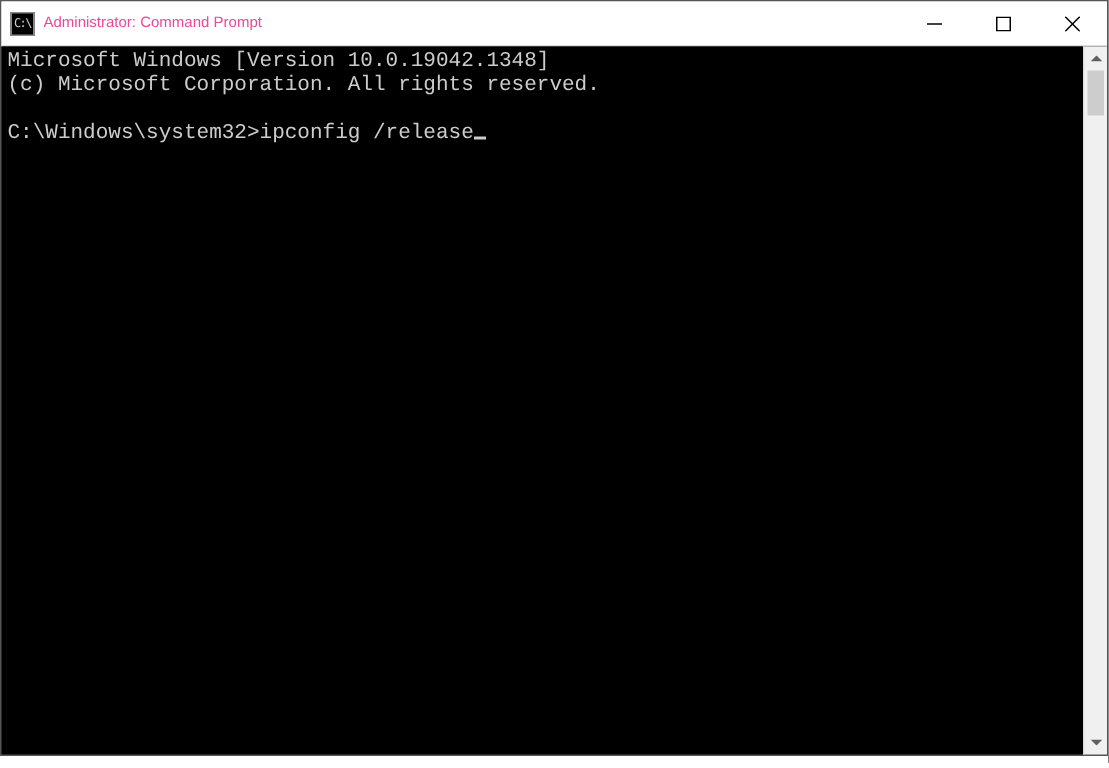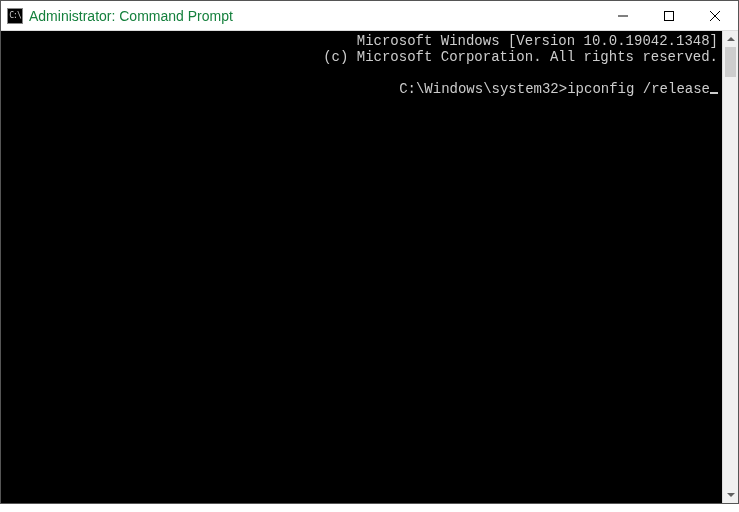--- a/index.html
+++ b/index.html
@@ -43,22 +43,22 @@
       display: flex;
       align-items: center;
       justify-content: center;
       font-size: 8px;
       color: #ccc;
       font-family: Consolas, monospace;
       letter-spacing: -1px;
       line-height: 1;
     }
     .title-text {
-      font-size: 14px;
-      color: #15803d;
+      font-size: 10px;
+      color: #ec4899;
       white-space: nowrap;
       overflow: hidden;
       text-overflow: ellipsis;
     }
     .win-controls {
       display: flex;
       height: 100%;
     }
     .win-btn {
       width: 46px;
@@ -67,21 +67,20 @@
       align-items: center;
       justify-content: center;
       color: #000;
     }
     .win-btn svg { width: 10px; height: 10px; }
     .client {
       flex: 1;
       display: flex;
       background: #000;
       min-height: 0;
-      text-align: right;
     }
     .terminal {
       flex: 1;
       background: #000;
       color: #cccccc;
       font-family: Consolas, "Courier New", monospace;
       font-size: 14px;
       line-height: 16px;
       padding: 2px 4px;
       white-space: pre;

